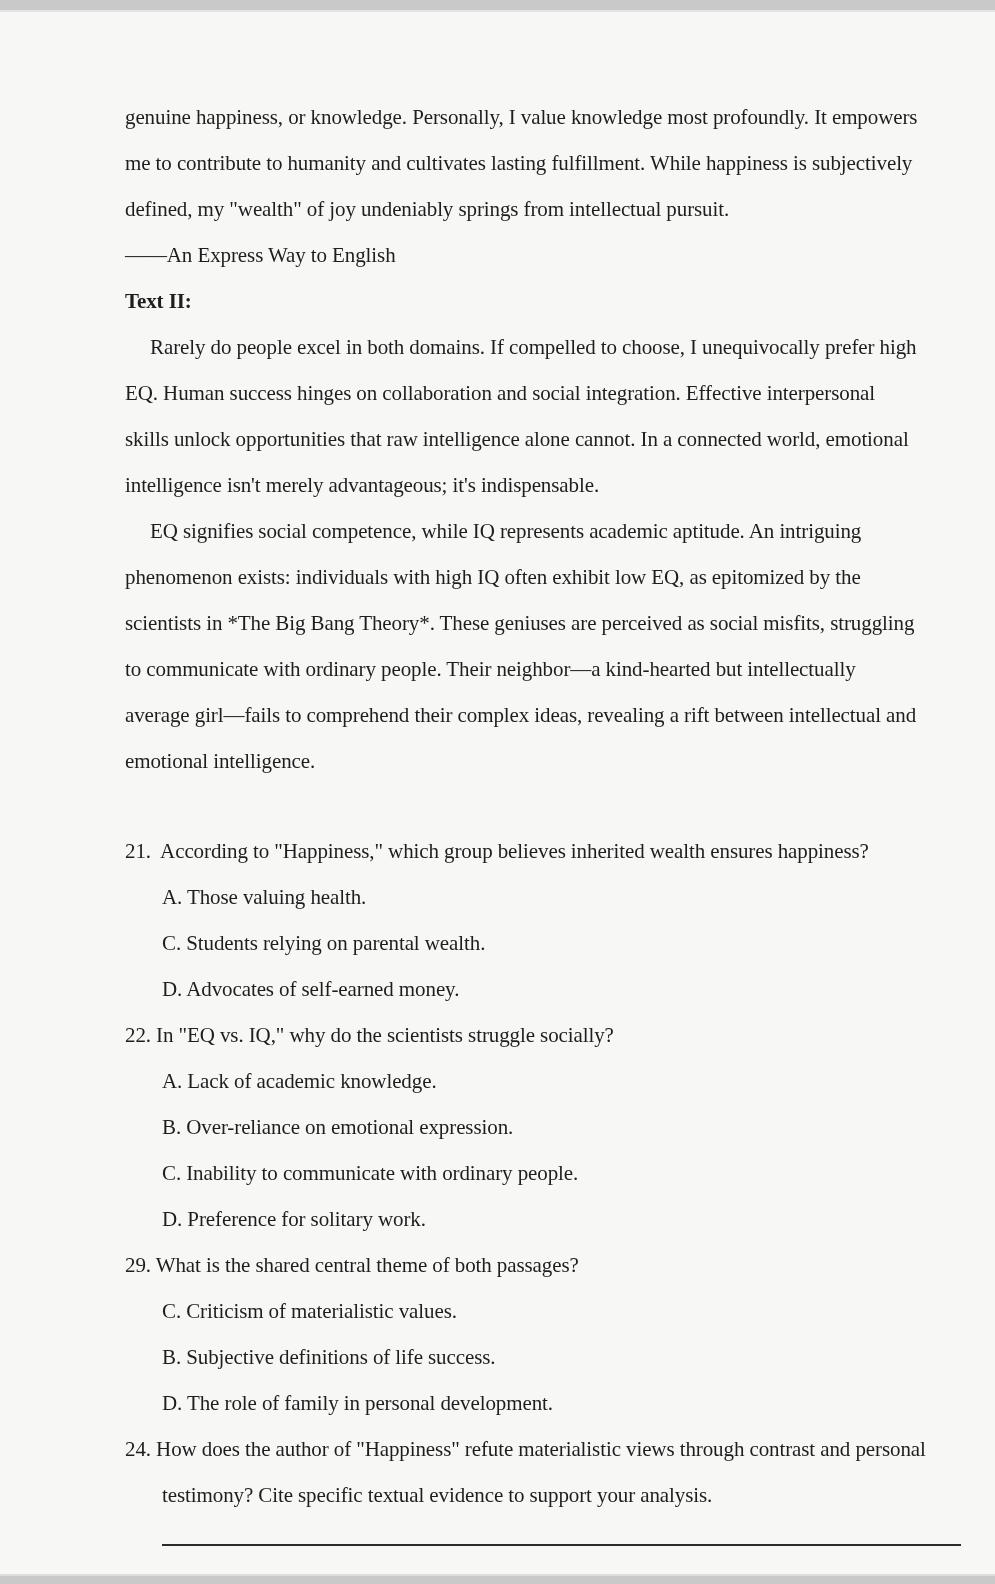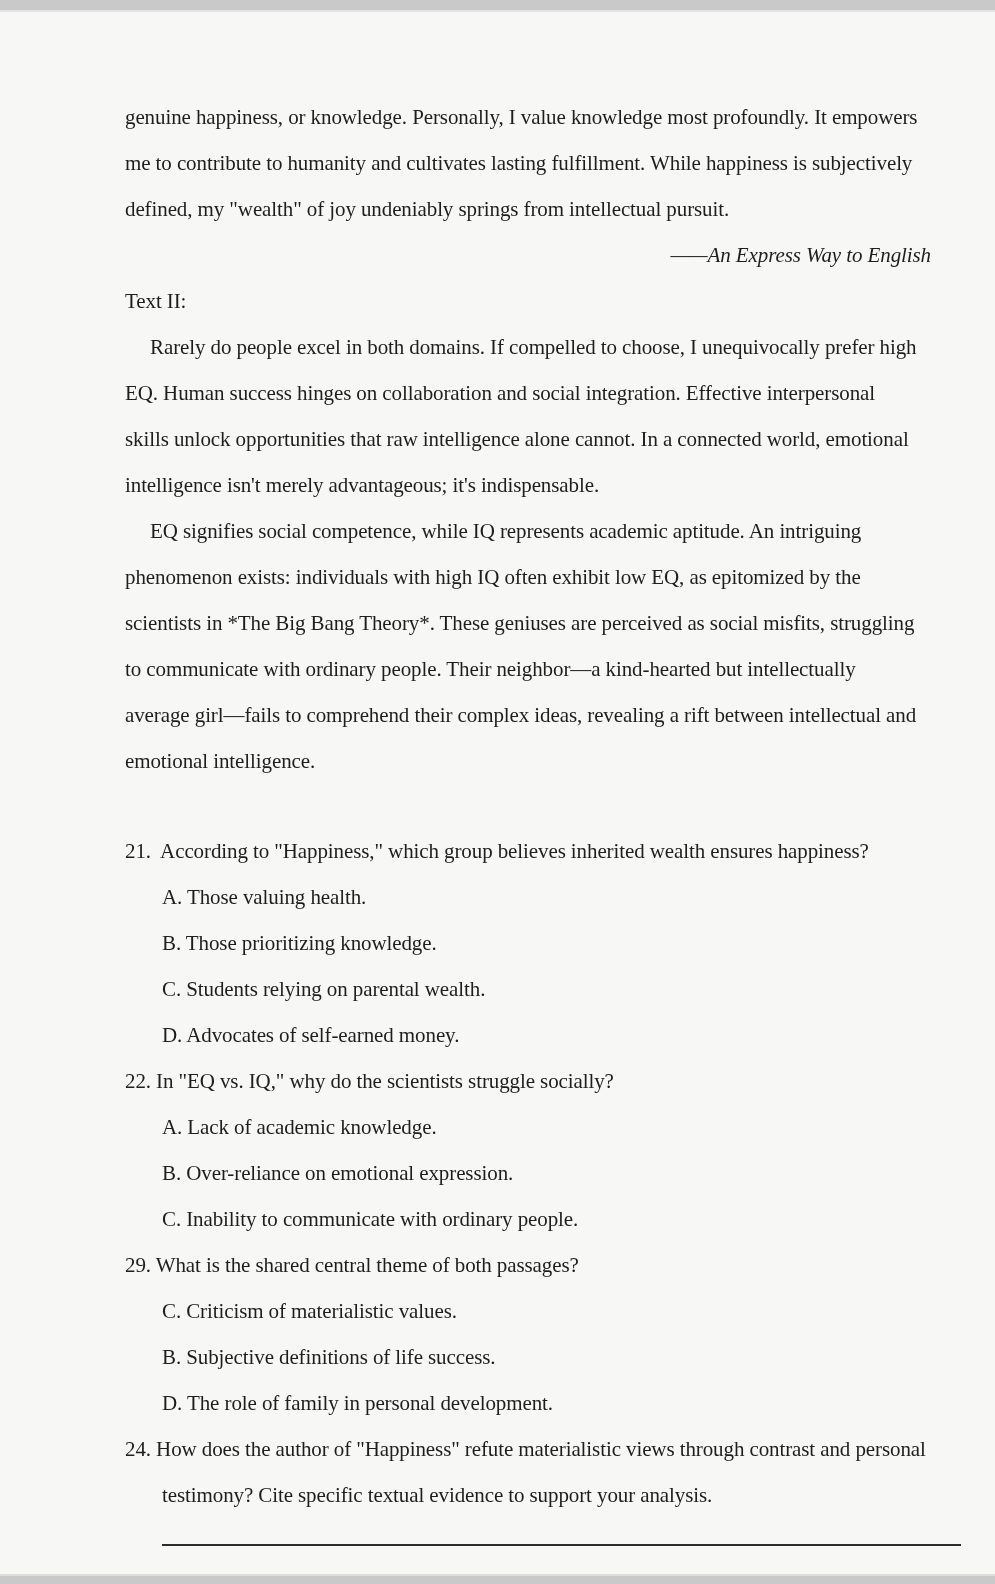--- a/index.html
+++ b/index.html
@@ -25,25 +25,23 @@
   .content {
     padding: 94px 34px 0 100px;
     font-size: 21px;
     line-height: 46px;
     letter-spacing: -0.1px;
     margin-left: 25px;
   }
   .para { margin: 0; white-space: pre-line; }
   .indent { text-indent: 25px; }
   .attribution {
-    text-align: right;
-    font-style: italic;
     padding-right: 30px;
   }
-  .heading { font-weight: normal; }
+  .heading { font-weight: bold; }
   .questions { margin-top: 44px; }
   .question { margin: 0; }
   .q-line {
     padding-left: 37px;
     text-indent: -37px;
     white-space: pre-wrap;
   }
   .option { margin-left: 37px; }
   .answer-lines { margin-top: 26px; }
   .answer-line {
@@ -84,29 +82,29 @@
 phenomenon exists: individuals with high IQ often exhibit low EQ, as epitomized by the
 scientists in *The Big Bang Theory*. These geniuses are perceived as social misfits, struggling
 to communicate with ordinary people. Their neighbor—a kind-hearted but intellectually
 average girl—fails to comprehend their complex ideas, revealing a rift between intellectual and
 emotional intelligence.</p>
 
   <section class="questions" id="questions">
       <div class="question">
     <div class="q-line">21.  According to "Happiness," which group believes inherited wealth ensures happiness?</div>
   <div class="option">A. Those valuing health.</div>
-        <div class="option">B. Those prioritizing knowledge.</div>
         <div class="option">C. Students relying on parental wealth.</div>
         <div class="option">D. Advocates of self-earned money.</div>
       </div>
       <div class="question">
     <div class="q-line">22. In "EQ vs. IQ," why do the scientists struggle socially?</div>
   <div class="option">A. Lack of academic knowledge.</div>
         <div class="option">B. Over-reliance on emotional expression.</div>
         <div class="option">C. Inability to communicate with ordinary people.</div>
+        <div class="option">D. Preference for solitary work.</div>
       </div>
       <div class="question">
     <div class="q-line">29. What is the shared central theme of both passages?</div>
         <div class="option">C. Criticism of materialistic values.</div>
         <div class="option">B. Subjective definitions of life success.</div>
         <div class="option">D. The role of family in personal development.</div>
       </div>
       <div class="question">
     <div class="q-line">24. How does the author of "Happiness" refute materialistic views through contrast and personal testimony? Cite specific textual evidence to support your analysis.</div>
   <div class="answer-lines">

